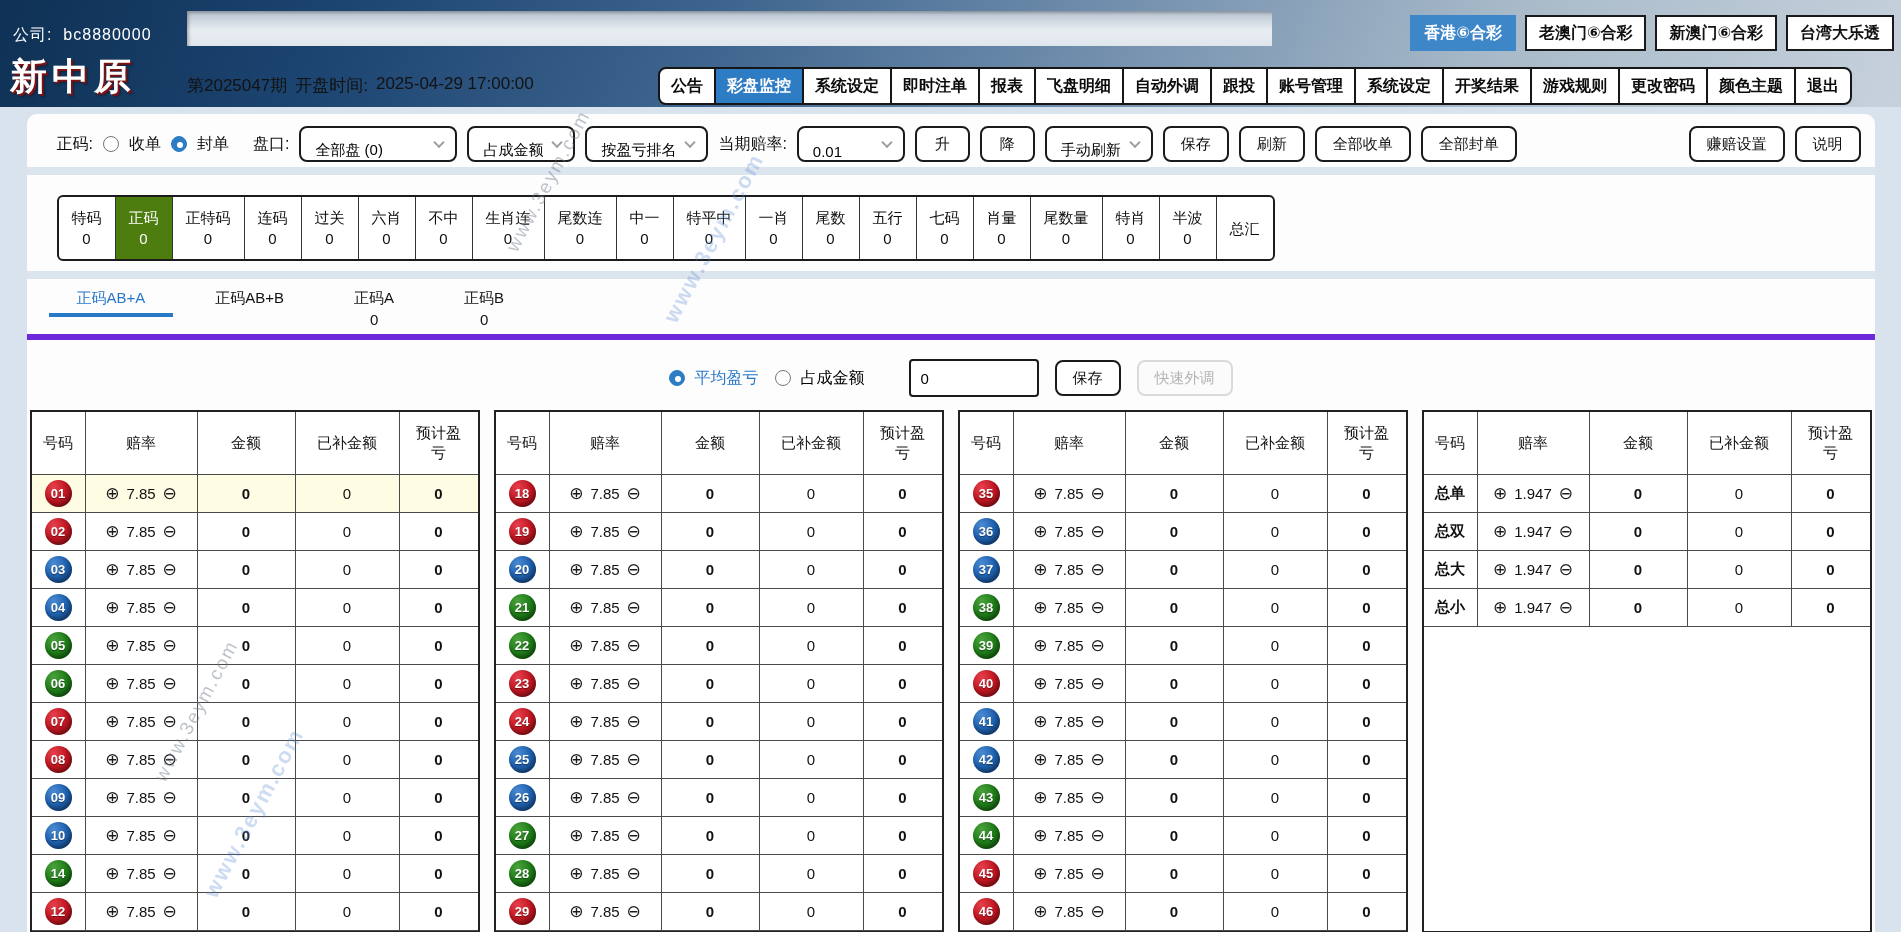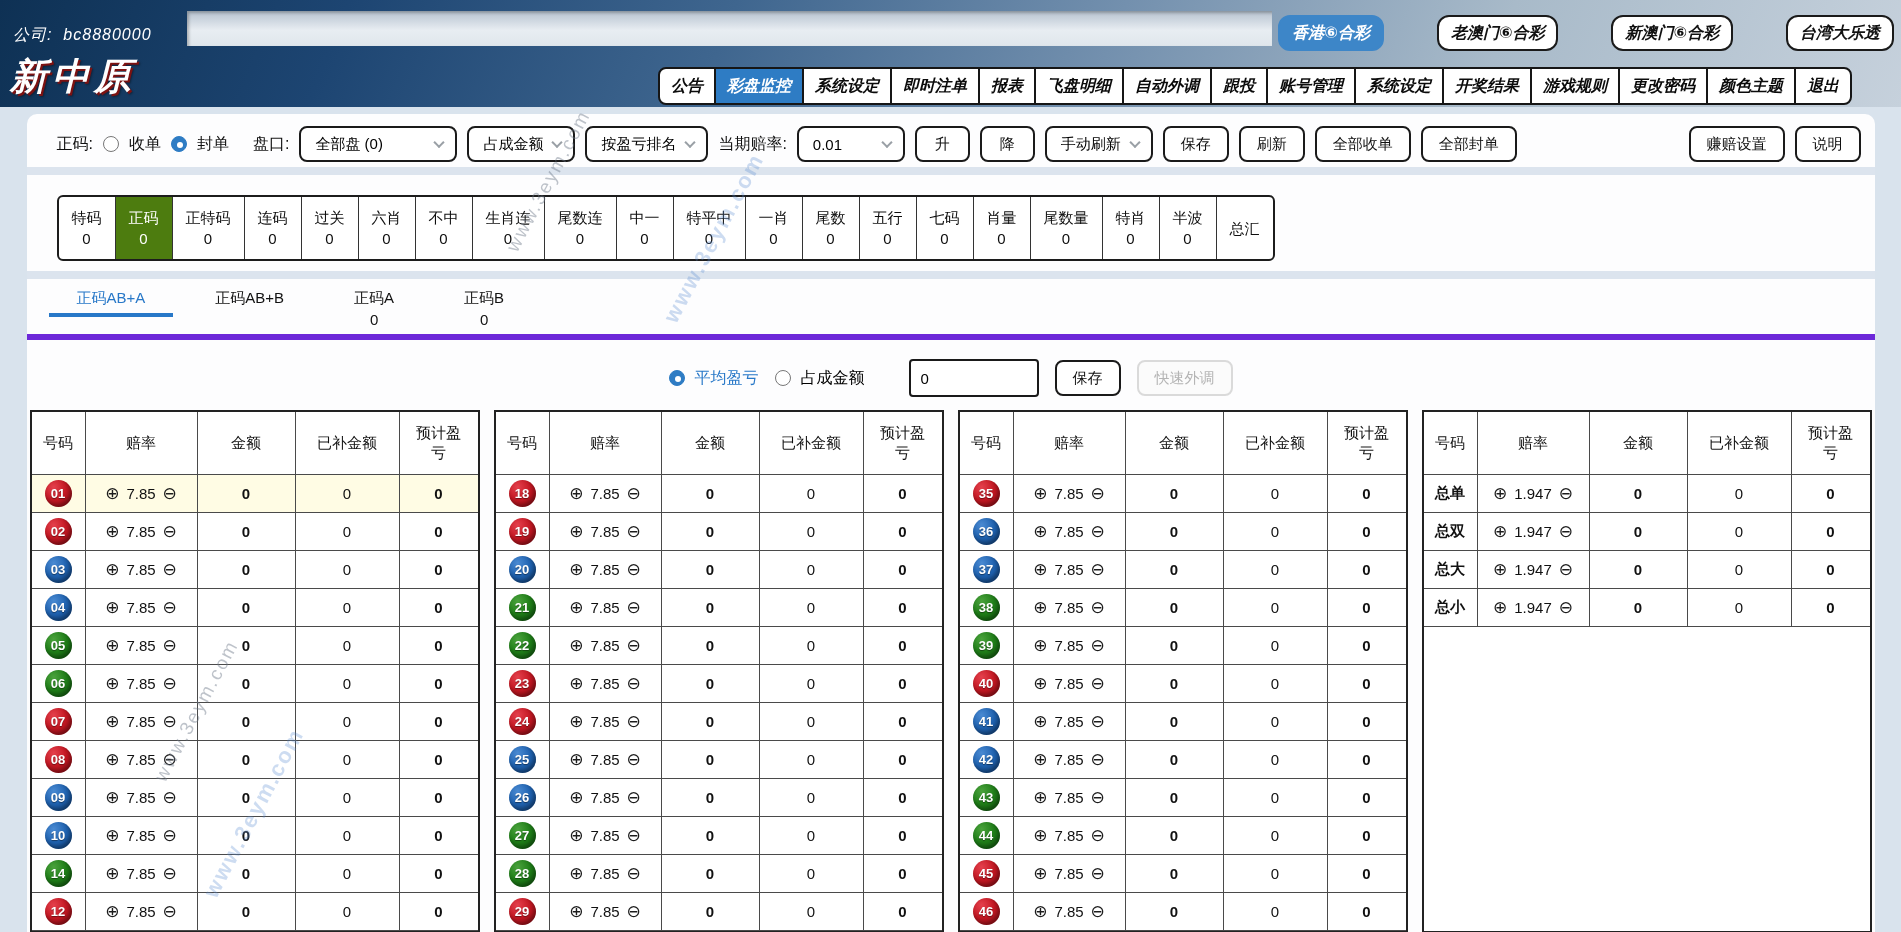--- a/index.html
+++ b/index.html
@@ -1,28 +1,28 @@
 <!DOCTYPE html>
 <html><head>
 <meta charset="utf-8">
 <style>
   * { margin:0; padding:0; box-sizing:border-box; }
   html,body { width:1901px; height:932px; overflow:hidden; }
   body { font-family:"Liberation Sans","DejaVu Sans",sans-serif; background:#d9e3ed; position:relative; }
 
   
   .hdr { position:relative; width:100%; height:107px;
-         background:linear-gradient(112deg,#0e3154 0%,#1d4572 18%,#3f668f 38%,#7390ae 58%,#a8bac9 78%,#c6d1dc 100%);font-style:italic; }
+         background:linear-gradient(112deg,#0e3154 0%,#1d4572 18%,#3f668f 38%,#7390ae 58%,#a8bac9 78%,#c6d1dc 100%); }
   .company { position:absolute; left:13px; top:25px; color:#fff; font-size:16px; letter-spacing:1px; }
   .marquee { position:absolute; left:187px; top:11px; width:1085px; height:35px;
              background:linear-gradient(180deg,#b6c2cf,#e8edf2 55%,#dfe6ec);
              box-shadow:inset 2px 2px 3px rgba(0,0,0,.25); }
   .lot-tabs { position:absolute; right:7px; top:15px; display:flex; gap:9px; }
   .lot-btn { height:36px; display:flex; align-items:center; padding:0 12px; font-size:16px; font-weight:bold;
-             background:#fff; color:#111; border:2px solid #1a1a1a; border-radius:12px; cursor:pointer;margin-left:44px; }
+             background:#fff; color:#111; border:2px solid #1a1a1a; border-radius:0; cursor:pointer; }
   .lot-btn.active { background:#3d86c8; color:#fff; border-color:#3d86c8; }
   .logo { position:absolute; left:10px; top:52px; color:#fff; font-size:37px; font-weight:bold; letter-spacing:5px;
           text-shadow:2px 2px 0 #7c1212, 3px 3px 2px rgba(0,0,0,.35); }
   .period { position:absolute; left:187px; top:74px; font-size:17px; color:#121212; display:flex; gap:8px; }
   .nav { position:absolute; left:658px; top:67px; height:38px; display:flex; background:#fff;
          border:2px solid #161616; border-radius:8px; overflow:hidden; }
   .nav-item { display:flex; align-items:center; padding:0 11px; font-size:16px; font-weight:bold; color:#0b0b0b;
               border-right:2px solid #161616; cursor:pointer; white-space:nowrap;text-align:center; }
   .nav-item:last-child { border-right:none; }
   .nav-item.active { background:#2e7cc4; color:#fff; }
@@ -32,21 +32,21 @@
 
   
   .tbar { display:flex; align-items:center; gap:10px; padding:12px 14px 5px 30px; }
   .tbar .lbl { font-size:16px; color:#111; white-space:nowrap; }
   .radio-opt { display:flex; align-items:center; gap:10px; cursor:pointer; }
   .radio { width:16px; height:16px; border-radius:50%; border:1px solid #777; background:#fff; display:inline-block; position:relative; flex:none; }
   .radio.checked { border-color:#2e7cc4; background:#2e7cc4; }
   .radio.checked::after { content:""; position:absolute; left:5px; top:5px; width:6px; height:6px; border-radius:50%; background:#fff; }
   .blue { color:#2878c8; }
   .select { position:relative; height:36px; border:2px solid #1a1a1a; border-radius:8px; background:#fff;
-            display:flex; align-items:center; padding:0 30px 0 14px; font-size:15px; cursor:pointer; white-space:nowrap; }
+            display:flex; align-items:flex-end; padding:0 30px 0 14px; font-size:15px; cursor:pointer; white-space:nowrap; }
   .select .chev { position:absolute; right:12px; top:50%; width:8px; height:8px;
                   border-right:2px solid #9aa0a6; border-bottom:2px solid #9aa0a6; transform:translateY(-70%) rotate(45deg); }
   .btn { height:36px; border:2px solid #1a1a1a; border-radius:8px; background:#fff; padding:0 16px;
          font-size:15px; color:#111; display:flex; align-items:center; justify-content:center; cursor:pointer; white-space:nowrap; }
   .btn.slim { padding:0 18px; }
   .btn.disabled { border-color:#dadada; color:#b5b5b5; background:#fbfbfb; cursor:default; }
   .push-right { margin-left:auto; }
   .mr14 { margin-right:14px; }
 
   .strip { height:8px; background:#dce4ee; }
@@ -107,20 +107,25 @@
     <span>公司:</span>&nbsp;&nbsp;<span>bc8880000</span>
   </div>
   <div class="marquee"></div>
   <div class="lot-tabs" id="lotTabs">
       <div class="lot-btn active">香港⑥合彩</div>
       <div class="lot-btn">老澳门⑥合彩</div>
       <div class="lot-btn">新澳门⑥合彩</div>
       <div class="lot-btn">台湾大乐透</div>
     </div>
   <div class="logo">新中原</div>
+  <div class="period">
+    <span>第2025047期</span>
+    <span>开盘时间:</span>
+    <span>2025-04-29 17:00:00</span>
+  </div>
   <div class="nav" id="mainNav">
       <div class="nav-item">公告</div>
       <div class="nav-item active">彩盘监控</div>
       <div class="nav-item">系统设定</div>
       <div class="nav-item">即时注单</div>
       <div class="nav-item">报表</div>
       <div class="nav-item">飞盘明细</div>
       <div class="nav-item">自动外调</div>
       <div class="nav-item">跟投</div>
       <div class="nav-item">账号管理</div>

